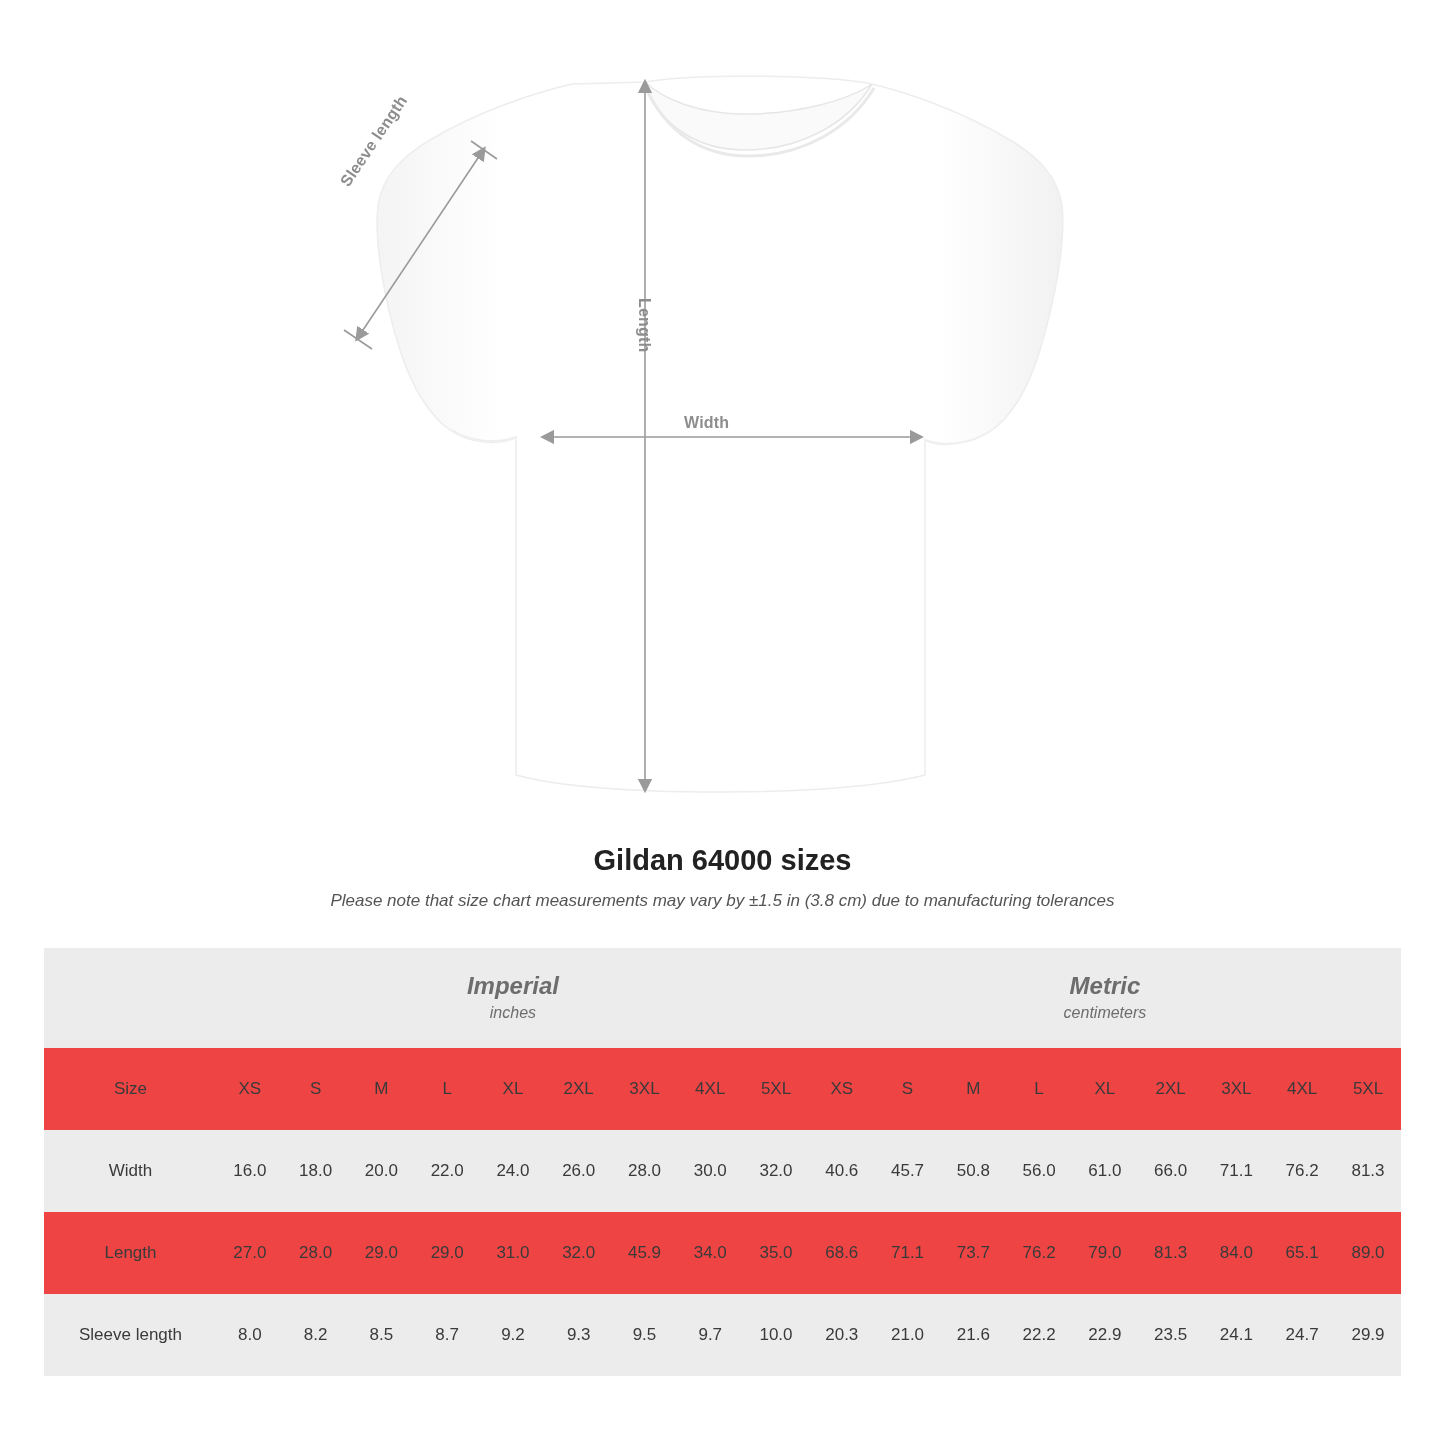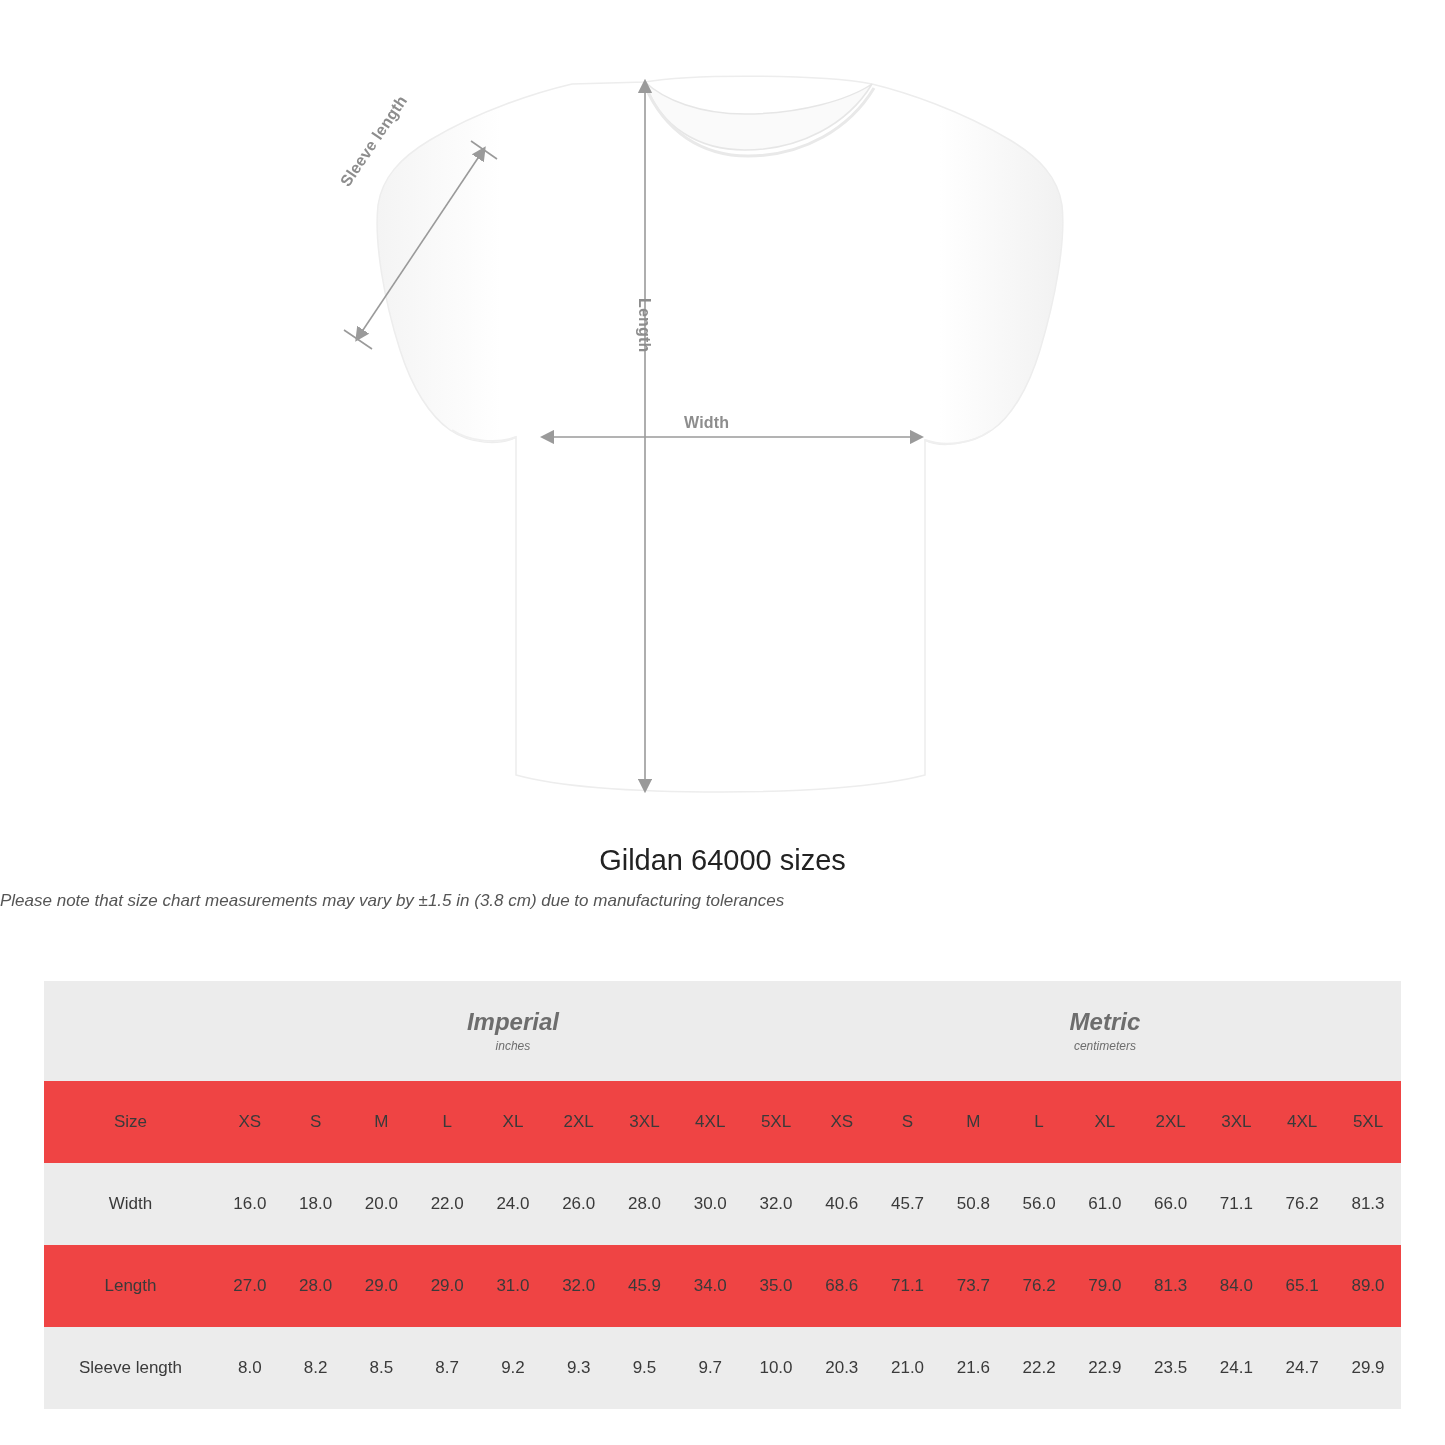--- a/index.html
+++ b/index.html
@@ -49,40 +49,39 @@
   }
   .lbl-width {
     left: 684px;
     top: 414px;
   }
 
   
   .chart-title {
     text-align: center;
     font-size: 29px;
-    font-weight: normal;
+    font-weight: bold;
     color: #222222;
     margin: 0;
     padding: 14px 0 0 0;
   }
   .chart-note {
-    text-align: left;
+    text-align: center;
     font-size: 17px;
     font-style: italic;
     color: #555555;
     margin: 14px 0 0 0;
   }
 
   
   .table-wrap {
     position: absolute;
     left: 44px;
     top: 948px;
     width: 1357px;
-    margin-top: 33px;
   }
   table.size-table {
     border-collapse: collapse;
     width: 100%;
     table-layout: fixed;
   }
   table.size-table td, table.size-table th {
     text-align: center;
     font-size: 17px;
     color: #3a3a3a;
@@ -94,21 +93,21 @@
     height: 100px;
   }
   .unit-sys {
     font-size: 24px;
     font-style: italic;
     font-weight: bold;
     color: #6d6d6d;
     line-height: 1.25;
   }
   .unit-sub {
-    font-size: 12px;
+    font-size: 16px;
     font-style: italic;
     color: #6d6d6d;
     line-height: 1.5;
   }
   .row-shaded td { background: #ececec; }
   .row-plain td { background: #ef4444; }
   .head-row td { background: #ececec; }
   .rowlabel {
     font-weight: bold;
     color: #3c3c3c;

